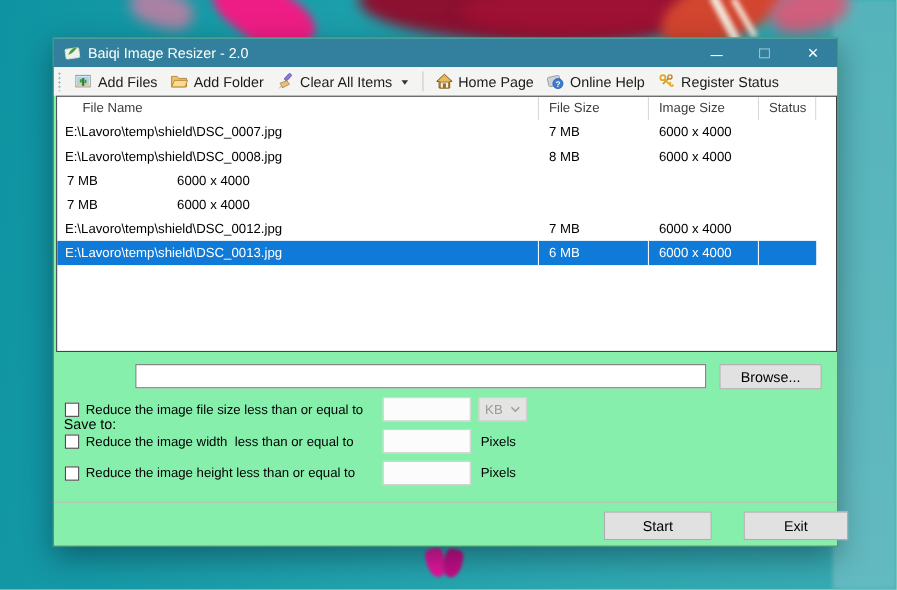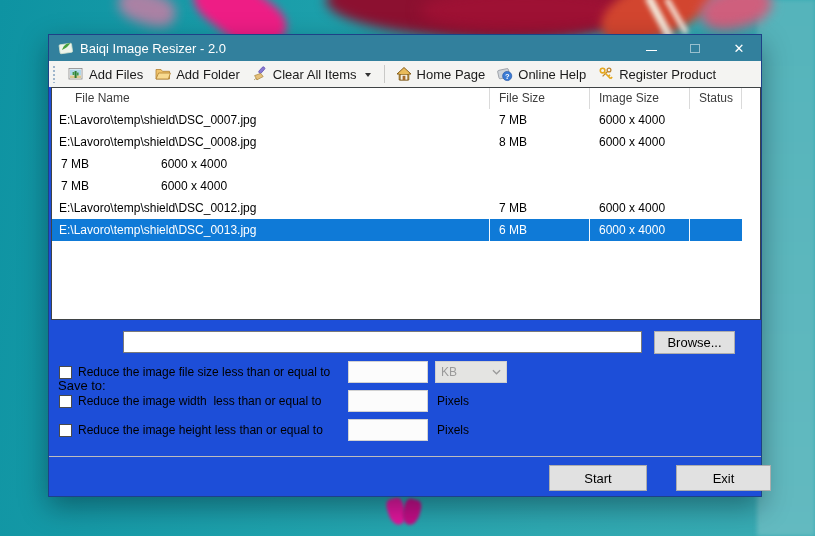--- a/index.html
+++ b/index.html
@@ -28,21 +28,21 @@
                transform:rotate(-30deg); filter:blur(2.5px); }
   .p-pink-right { left:700px; top:-12px; width:72px; height:40px; background:#cf5f7d;
                   border-radius:45%; transform:rotate(-14deg); filter:blur(6px); }
   .p-bottom1 { left:388px; top:498px; width:17px; height:27px; background:#e2169c;
                border-radius:30% 30% 50% 50%; transform:rotate(-16deg); filter:blur(1.5px); }
   .p-bottom2 { left:403px; top:499px; width:17px; height:26px; background:#c40d86;
                border-radius:30% 30% 50% 50%; transform:rotate(14deg); filter:blur(1.5px); }
 
   
   .window { position:absolute; left:48px; top:34px; width:714px; height:463px;
-            background:#1d4ed8; border:1px solid rgba(30,55,70,.55);
+            background:#86efac; border:1px solid rgba(30,55,70,.55);
             box-shadow:0 10px 26px rgba(0,10,20,.38); }
 
   .titlebar { position:absolute; left:0; top:0; width:100%; height:26px;
               background:#32809d; display:flex; align-items:center; }
   .app-icon { width:16px; height:16px; margin-left:9px; display:inline-block; }
   .title { color:#fff; font-size:13px; margin-left:6px; flex:1;
            white-space:nowrap; overflow:hidden; }
   .win-controls { display:flex; height:100%; }
   .winbtn { width:44px; height:100%; display:flex; align-items:center;
             justify-content:center; cursor:default; }
@@ -86,32 +86,32 @@
   .lv-row.selected .c-name, .lv-row.selected .c-size, .lv-row.selected .c-img
     { border-right:1px solid rgba(255,255,255,.95); }
 
   
   .save-label { position:absolute; left:9px; top:301px; font-size:13px; color:#000;margin-top:42px; }
   .save-input { position:absolute; left:74px; top:296px; width:519px; height:22px;
                 border:1px solid #7a7a7a; background:#fff; font-size:12px;
                 padding:0 4px; font-family:"Liberation Sans",sans-serif; }
   .btn { background:#e1e1e1; border:1px solid #adadad; font-size:13px; color:#000;
          font-family:"Liberation Sans",sans-serif; cursor:default; }
-  .browse-btn { position:absolute; left:605px; top:296px; width:81px; height:23px; }
+  .browse-btn { position:absolute; left:605px; top:296px; width:93px; height:23px; }
 
   
   .opt-row { position:absolute; left:10px; height:22px; display:flex; align-items:center; }
   .opt-r0 { top:326px; } .opt-r1 { top:355px; } .opt-r2 { top:384px; }
   .checkbox { width:13px; height:13px; background:#fff; border:1px solid #4a4a4a;
               display:inline-block; }
   .opt-label { font-size:12px; color:#000; margin-left:6px; white-space:pre; }
   .opt-input { position:absolute; left:289px; width:80px; height:22px;
                border:1px solid #d2d2d2; background:#fcfcfc; padding:0 4px;
                font-size:12px; font-family:"Liberation Sans",sans-serif; }
-  .combo { position:absolute; left:376px; width:72px; height:22px; background:#e4e4e2;
+  .combo { position:absolute; left:376px; width:44px; height:22px; background:#e4e4e2;
            border:1px solid #cfcfcf; display:flex; align-items:center;
            justify-content:space-between; padding:0 5px; color:#9a9a9a; font-size:12px; }
   .unit-label { position:absolute; left:378px; font-size:12px; color:#000; }
 
   
   .divider { position:absolute; left:0; top:421px; width:100%; height:1px; background:#bdbdbd; }
   .start-btn { position:absolute; left:500px; top:430px; width:98px; height:26px; }
   .exit-btn  { position:absolute; left:627px; top:430px; width:95px; height:26px; }
 </style>
 </head>
@@ -212,21 +212,21 @@
       <svg viewBox="0 0 16 16">
         <g stroke="#b8791a" stroke-width="1.3" fill="none" opacity="0.9">
           <circle cx="11" cy="4" r="1.9"></circle>
           <path d="M9.6 5.4 L4.6 10.4"></path>
         </g>
         <g stroke="#e5a81f" stroke-width="1.6" fill="none">
           <circle cx="4.6" cy="4.6" r="2.3"></circle>
           <path d="M6.3 6.3 L12.6 12.6 M10.4 10.4 L12 8.8 M12.6 12.6 L14.2 11"></path>
         </g>
       </svg>
-      <span>Register Product</span>
+      <span>Register Status</span>
     </div>
   </div>
 
   <div class="listview">
     <div class="lv-header">
       <div class="hcell h-name">File Name</div>
       <div class="hcell h-size">File Size</div>
       <div class="hcell h-img">Image Size</div>
       <div class="hcell h-status">Status</div>
     </div>

